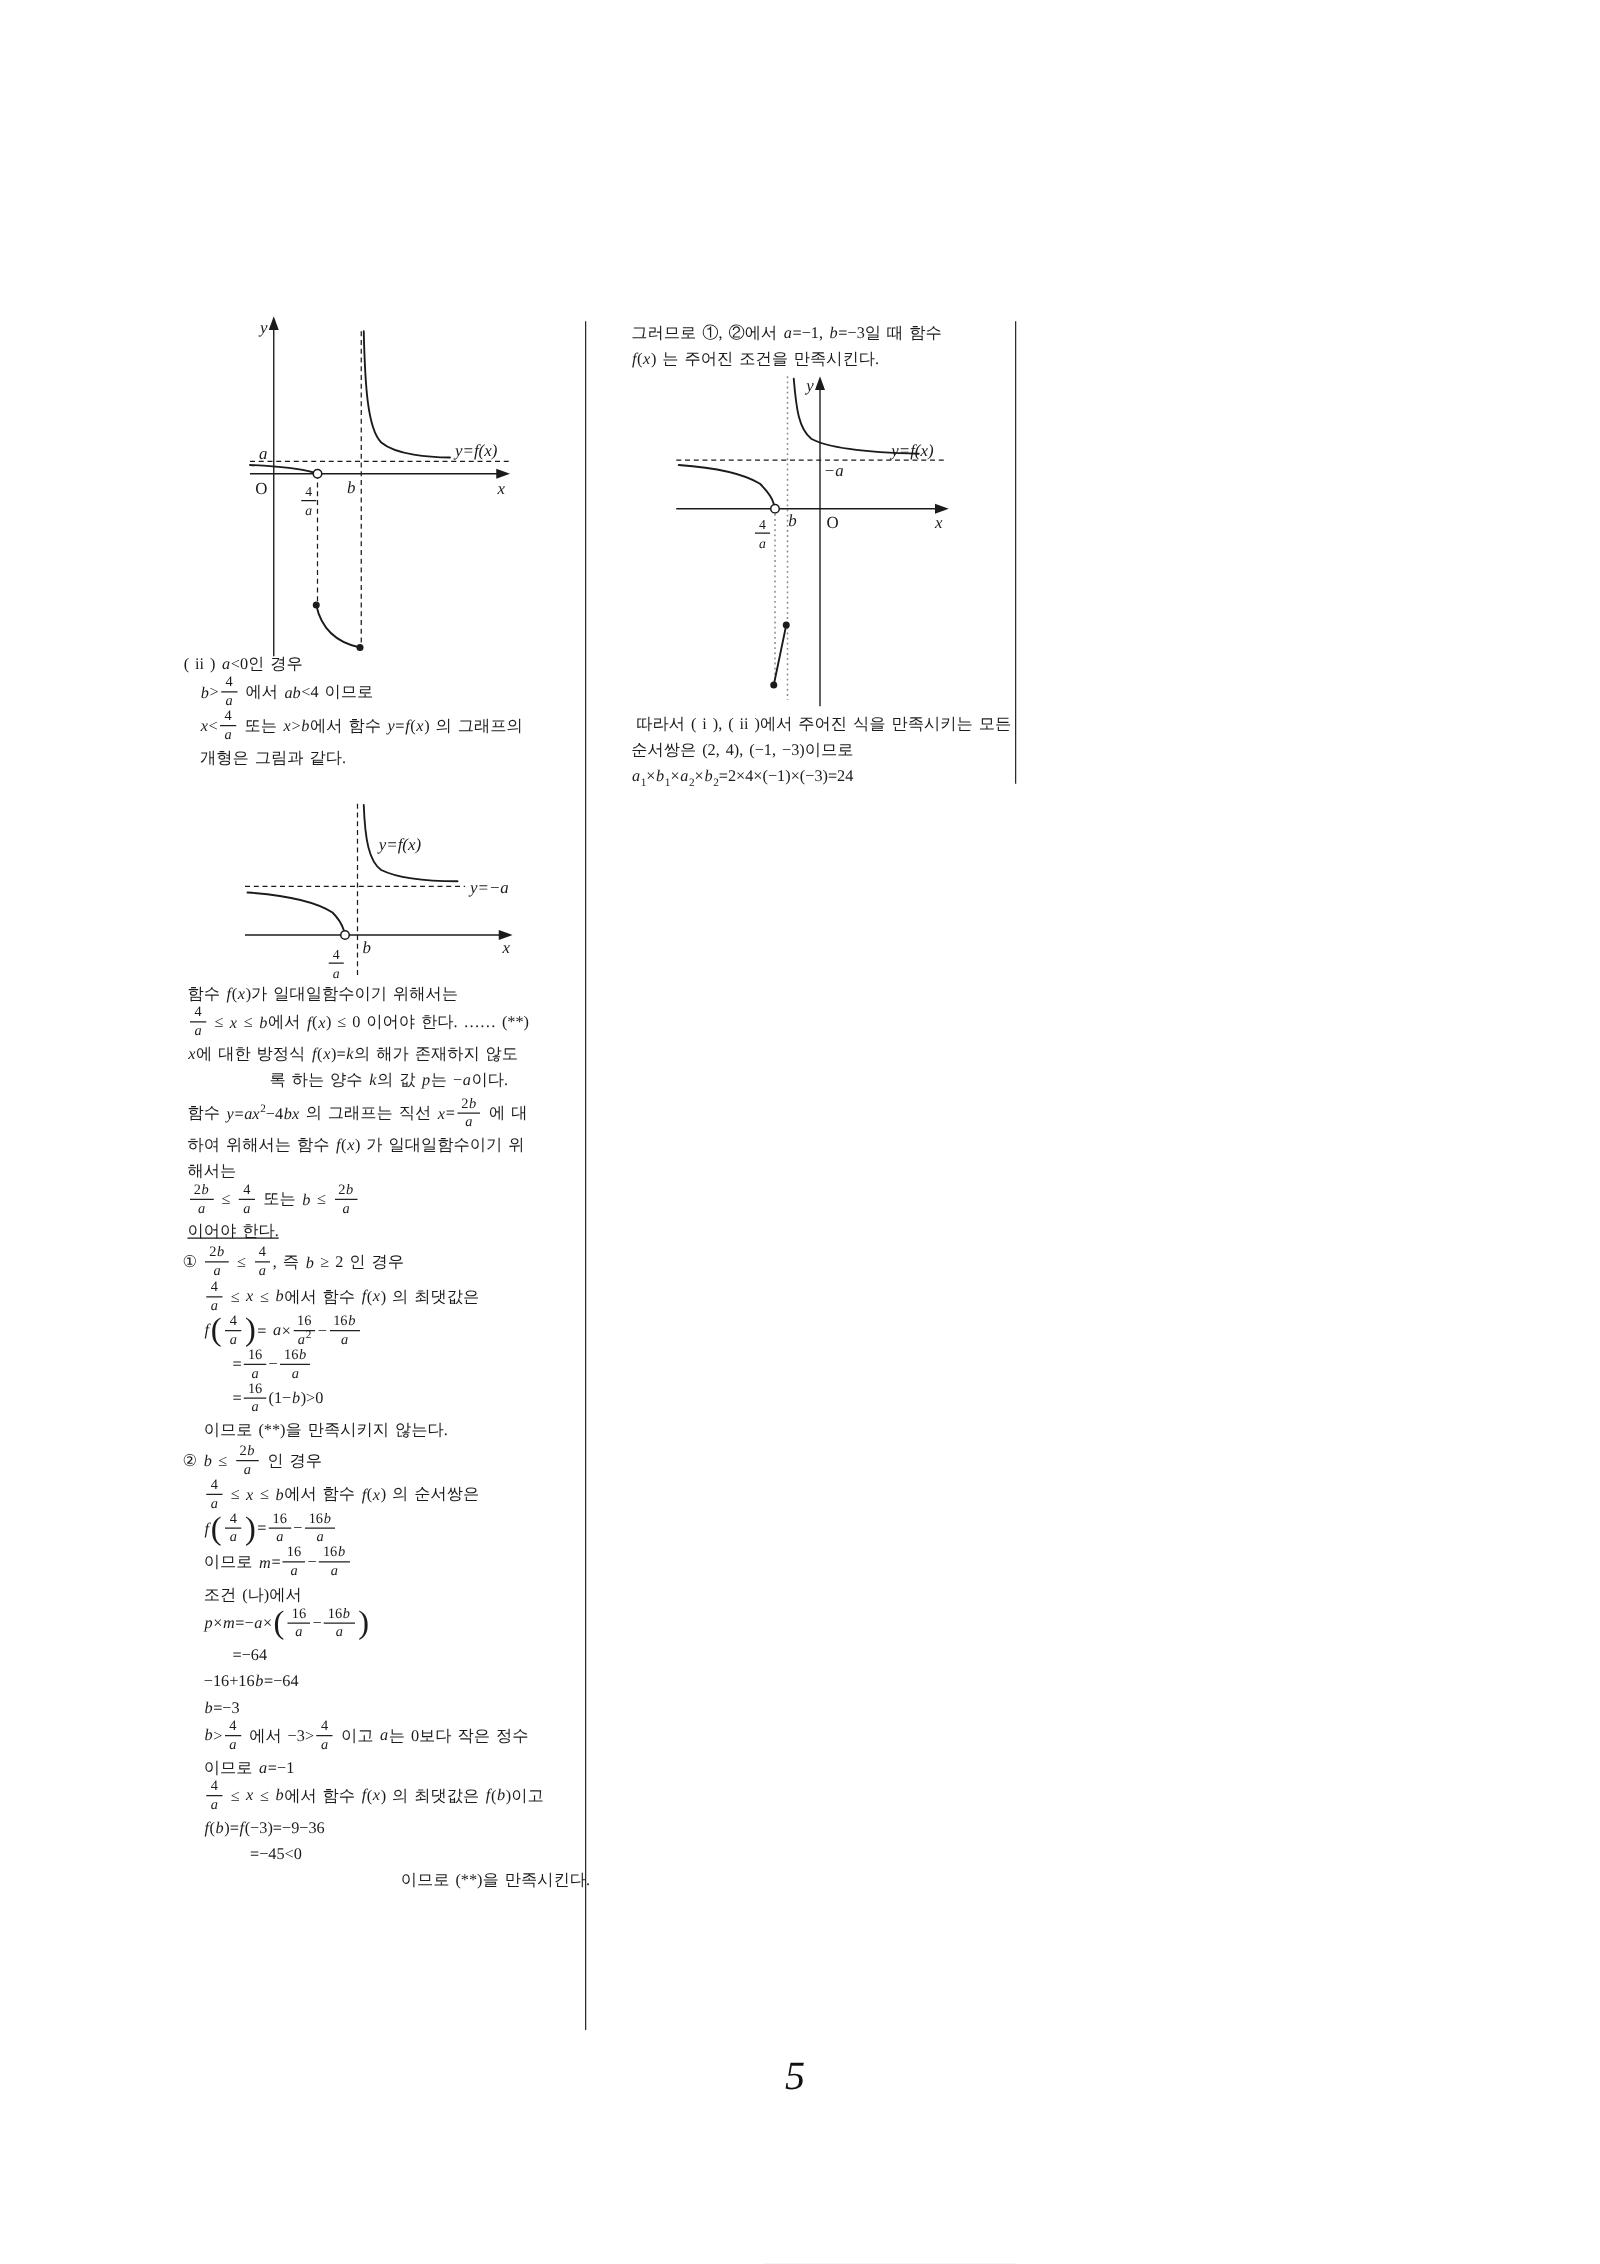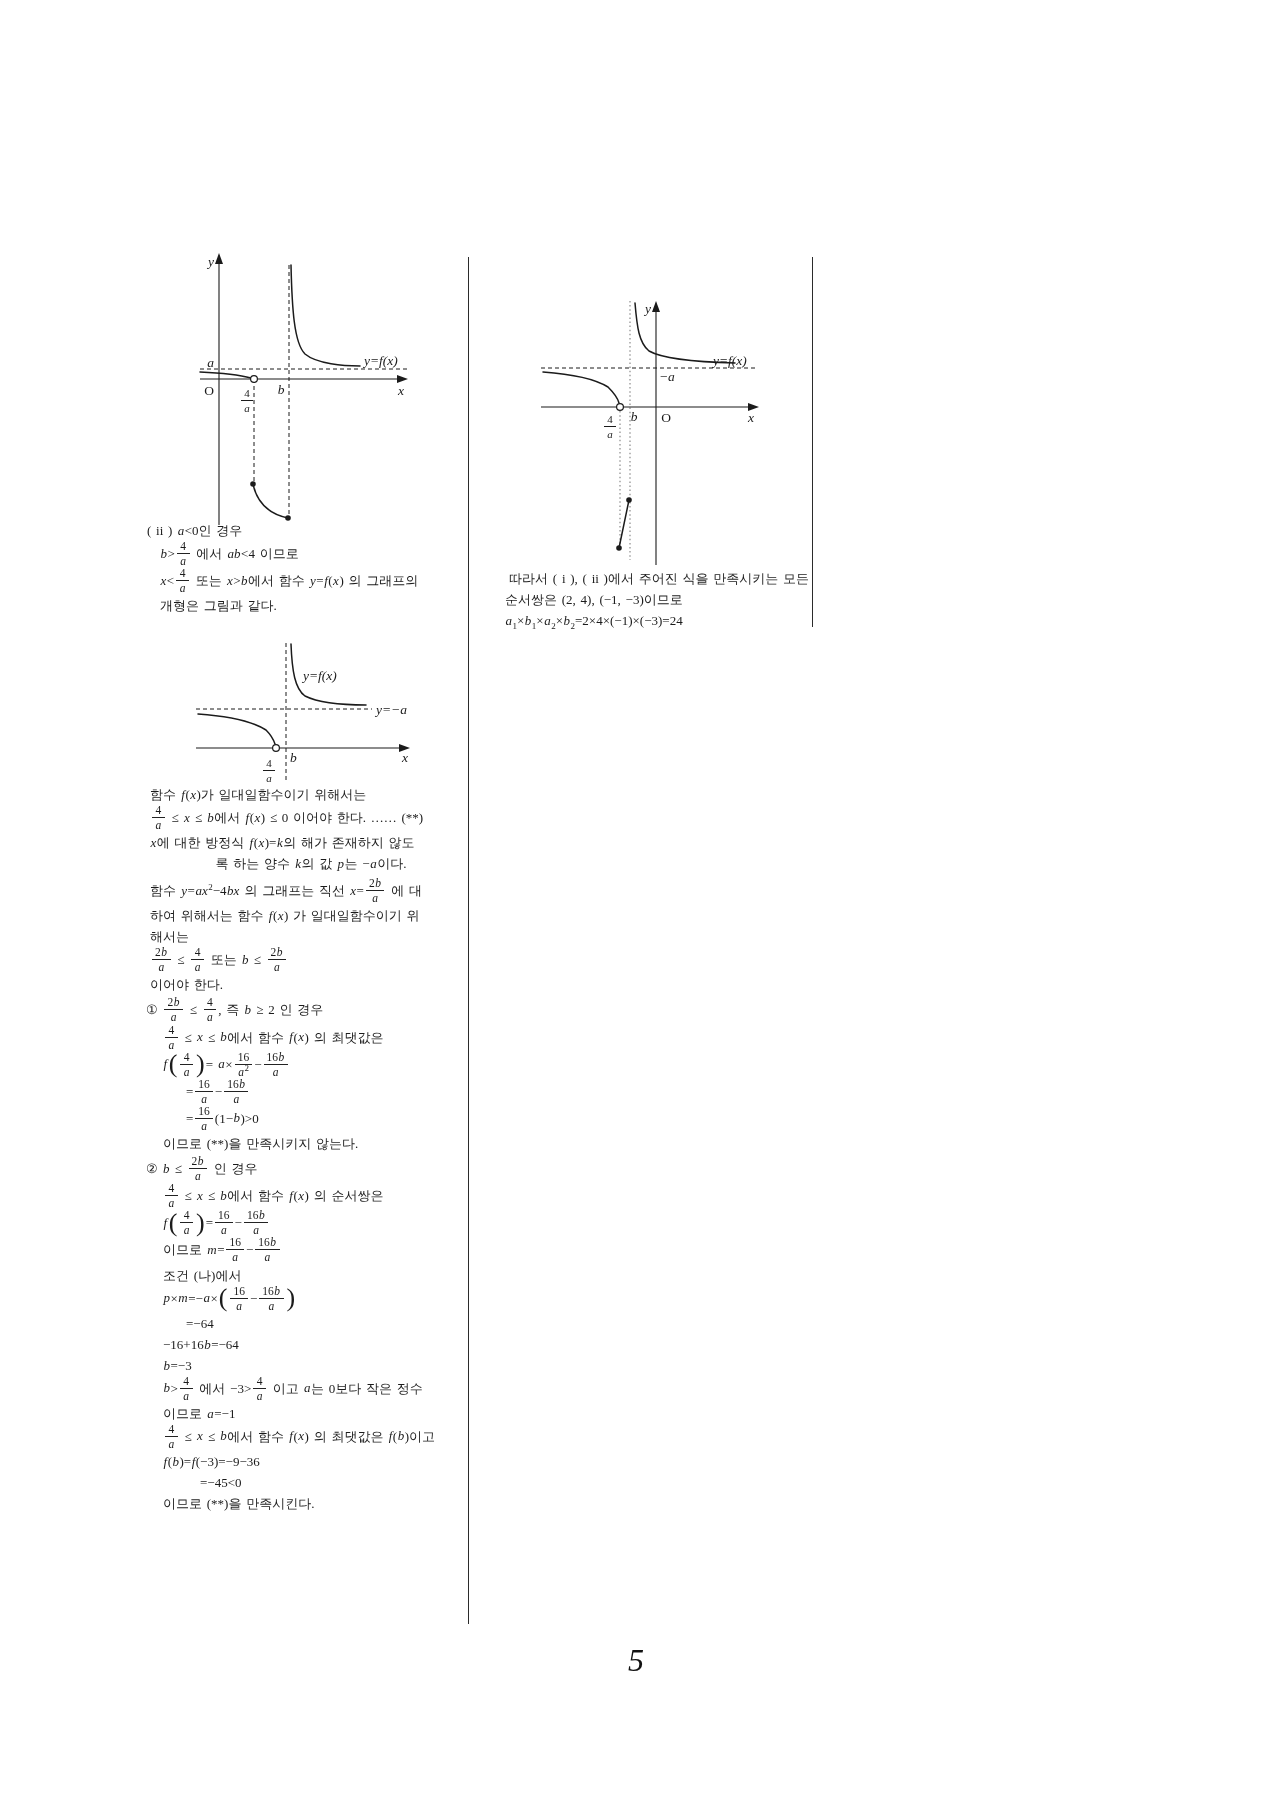--- a/index.html
+++ b/index.html
@@ -91,44 +91,48 @@
 
   <div class="col" style="left:140px;top:784px;width:332px;">
       <div class="ln" style="padding-left: 10px;"><span class="rm">함수 </span><span><span class="mi">f</span>(<span class="mi">x</span>)</span><span class="rm">가 일대일함수이기 위해서는</span></div>
       <div class="ln" style="padding-left: 10px;"><span class="frac"><span class="fn">4</span><span class="fd"><span class="mi">a</span></span></span><span> ≤ <span class="mi">x</span> ≤ <span class="mi">b</span></span><span class="rm">에서 </span><span><span class="mi">f</span>(<span class="mi">x</span>) ≤ 0</span><span class="rm"> 이어야 한다. …… (**)</span></div>
       <div class="ln" style="padding-left: 10px;"><span><span class="mi">x</span></span><span class="rm">에 대한 방정식 </span><span><span class="mi">f</span>(<span class="mi">x</span>)=<span class="mi">k</span></span><span class="rm">의 해가 존재하지 않도</span></div>
       <div class="ln" style="padding-left: 10px; text-align: center;"><span class="rm">록 하는 양수 </span><span><span class="mi">k</span></span><span class="rm">의 값 </span><span><span class="mi">p</span></span><span class="rm">는 </span><span>−<span class="mi">a</span></span><span class="rm">이다.</span></div>
       <div class="ln" style="padding-left: 10px; margin-top: 4px;"><span class="rm">함수 </span><span><span class="mi">y</span>=<span class="mi">ax</span><sup>2</sup>−4<span class="mi">bx</span></span><span class="rm"> 의 그래프는 직선 </span><span><span class="mi">x</span>=</span><span class="frac"><span class="fn">2<span class="mi">b</span></span><span class="fd"><span class="mi">a</span></span></span><span class="rm"> 에 대</span></div>
       <div class="ln" style="padding-left: 10px;"><span class="rm">하여 위해서는 함수 </span><span><span class="mi">f</span>(<span class="mi">x</span>)</span><span class="rm"> 가 일대일함수이기 위</span></div>
       <div class="ln" style="padding-left: 10px;"><span class="rm">해서는</span></div>
       <div class="ln" style="padding-left: 10px;"><span class="frac"><span class="fn">2<span class="mi">b</span></span><span class="fd"><span class="mi">a</span></span></span><span> ≤ </span><span class="frac"><span class="fn">4</span><span class="fd"><span class="mi">a</span></span></span><span class="rm"> 또는 </span><span><span class="mi">b</span> ≤ </span><span class="frac"><span class="fn">2<span class="mi">b</span></span><span class="fd"><span class="mi">a</span></span></span></div>
-      <div class="ln" style="padding-left: 10px;"><span class="rm">이어야 한다.</span></div>
+      <div class="ln" style="padding-left: 10px; text-decoration: underline;"><span class="rm">이어야 한다.</span></div>
       <div class="ln" style="padding-left: 6px; margin-top: 2px;"><span class="rm">① </span><span class="frac"><span class="fn">2<span class="mi">b</span></span><span class="fd"><span class="mi">a</span></span></span><span> ≤ </span><span class="frac"><span class="fn">4</span><span class="fd"><span class="mi">a</span></span></span><span class="rm">, 즉 </span><span><span class="mi">b</span> ≥ 2</span><span class="rm"> 인 경우</span></div>
       <div class="ln" style="padding-left: 23px;"><span class="frac"><span class="fn">4</span><span class="fd"><span class="mi">a</span></span></span><span> ≤ <span class="mi">x</span> ≤ <span class="mi">b</span></span><span class="rm">에서 함수 </span><span><span class="mi">f</span>(<span class="mi">x</span>)</span><span class="rm"> 의 최댓값은</span></div>
       <div class="ln" style="padding-left: 23px;"><span><span class="mi">f</span></span><span class="bp">(</span><span class="frac"><span class="fn">4</span><span class="fd"><span class="mi">a</span></span></span><span class="bp">)</span><span>= <span class="mi">a</span>×</span><span class="frac"><span class="fn">16</span><span class="fd"><span class="mi">a</span><sup>2</sup></span></span><span>−</span><span class="frac"><span class="fn">16<span class="mi">b</span></span><span class="fd"><span class="mi">a</span></span></span></div>
       <div class="ln" style="padding-left: 46px;"><span>=</span><span class="frac"><span class="fn">16</span><span class="fd"><span class="mi">a</span></span></span><span>−</span><span class="frac"><span class="fn">16<span class="mi">b</span></span><span class="fd"><span class="mi">a</span></span></span></div>
       <div class="ln" style="padding-left: 46px;"><span>=</span><span class="frac"><span class="fn">16</span><span class="fd"><span class="mi">a</span></span></span><span>(1−<span class="mi">b</span>)&gt;0</span></div>
       <div class="ln" style="padding-left: 23px;"><span class="rm">이므로 (**)을 만족시키지 않는다.</span></div>
       <div class="ln" style="padding-left: 6px; margin-top: 2px;"><span class="rm">② </span><span><span class="mi">b</span> ≤ </span><span class="frac"><span class="fn">2<span class="mi">b</span></span><span class="fd"><span class="mi">a</span></span></span><span class="rm"> 인 경우</span></div>
       <div class="ln" style="padding-left: 23px;"><span class="frac"><span class="fn">4</span><span class="fd"><span class="mi">a</span></span></span><span> ≤ <span class="mi">x</span> ≤ <span class="mi">b</span></span><span class="rm">에서 함수 </span><span><span class="mi">f</span>(<span class="mi">x</span>)</span><span class="rm"> 의 순서쌍은</span></div>
       <div class="ln" style="padding-left: 23px;"><span><span class="mi">f</span></span><span class="bp">(</span><span class="frac"><span class="fn">4</span><span class="fd"><span class="mi">a</span></span></span><span class="bp">)</span><span>=</span><span class="frac"><span class="fn">16</span><span class="fd"><span class="mi">a</span></span></span><span>−</span><span class="frac"><span class="fn">16<span class="mi">b</span></span><span class="fd"><span class="mi">a</span></span></span></div>
       <div class="ln" style="padding-left: 23px;"><span class="rm">이므로 </span><span><span class="mi">m</span>=</span><span class="frac"><span class="fn">16</span><span class="fd"><span class="mi">a</span></span></span><span>−</span><span class="frac"><span class="fn">16<span class="mi">b</span></span><span class="fd"><span class="mi">a</span></span></span></div>
       <div class="ln" style="padding-left: 23px;"><span class="rm">조건 (나)에서</span></div>
       <div class="ln" style="padding-left: 23px;"><span><span class="mi">p</span>×<span class="mi">m</span>=−<span class="mi">a</span>×</span><span class="bp">(</span><span class="frac"><span class="fn">16</span><span class="fd"><span class="mi">a</span></span></span><span>−</span><span class="frac"><span class="fn">16<span class="mi">b</span></span><span class="fd"><span class="mi">a</span></span></span><span class="bp">)</span></div>
       <div class="ln" style="padding-left: 46px;"><span>=−64</span></div>
       <div class="ln" style="padding-left: 23px;"><span>−16+16<span class="mi">b</span>=−64</span></div>
       <div class="ln" style="padding-left: 23px;"><span><span class="mi">b</span>=−3</span></div>
       <div class="ln" style="padding-left: 23px;"><span><span class="mi">b</span>&gt;</span><span class="frac"><span class="fn">4</span><span class="fd"><span class="mi">a</span></span></span><span class="rm"> 에서 </span><span>−3&gt;</span><span class="frac"><span class="fn">4</span><span class="fd"><span class="mi">a</span></span></span><span class="rm"> 이고 </span><span><span class="mi">a</span></span><span class="rm">는 0보다 작은 정수</span></div>
       <div class="ln" style="padding-left: 23px;"><span class="rm">이므로 </span><span><span class="mi">a</span>=−1</span></div>
       <div class="ln" style="padding-left: 23px;"><span class="frac"><span class="fn">4</span><span class="fd"><span class="mi">a</span></span></span><span> ≤ <span class="mi">x</span> ≤ <span class="mi">b</span></span><span class="rm">에서 함수 </span><span><span class="mi">f</span>(<span class="mi">x</span>)</span><span class="rm"> 의 최댓값은 </span><span><span class="mi">f</span>(<span class="mi">b</span>)</span><span class="rm">이고</span></div>
       <div class="ln" style="padding-left: 23px;"><span><span class="mi">f</span>(<span class="mi">b</span>)=<span class="mi">f</span>(−3)=−9−36</span></div>
       <div class="ln" style="padding-left: 60px;"><span>=−45&lt;0</span></div>
-      <div class="ln" style="padding-left: 23px;"><span class="rm">이므로 (**)을 만족시킨다.</span></div>
+      <div class="ln" style="padding-left: 23px; text-align: right;"><span class="rm">이므로 (**)을 만족시킨다.</span></div>
     </div>
 
+  <div class="col" style="left:495px;top:255px;width:318px;">
+      <div class="ln" style="padding-left: 10px;"><span class="rm">그러므로 ①, ②에서 </span><span><span class="mi">a</span>=−1, <span class="mi">b</span>=−3</span><span class="rm">일 때 함수</span></div>
+      <div class="ln" style="padding-left: 10px;"><span><span class="mi">f</span>(<span class="mi">x</span>)</span><span class="rm"> 는 주어진 조건을 만족시킨다.</span></div>
+    </div>
 
   <svg style="left:533px;top:293px;" width="232" height="282" viewBox="0 0 232 282">
     <line class="dot" x1="97" y1="8" x2="97" y2="267"></line>
     <line class="dot" x1="87" y1="114" x2="87" y2="256"></line>
     <line class="dsh" x1="8" y1="75" x2="224" y2="75"></line>
     <line class="ax" x1="123" y1="17" x2="123" y2="272"></line>
     <polygon class="arr" points="123,8 119,19 127,19"></polygon>
     <line class="ax" x1="8" y1="114" x2="218" y2="114"></line>
     <polygon class="arr" points="226,114 215,110 215,118"></polygon>
     <path class="cv" d="M102,10 C104,34 106,50 116,58 C130,66 162,69 202,70"></path>

